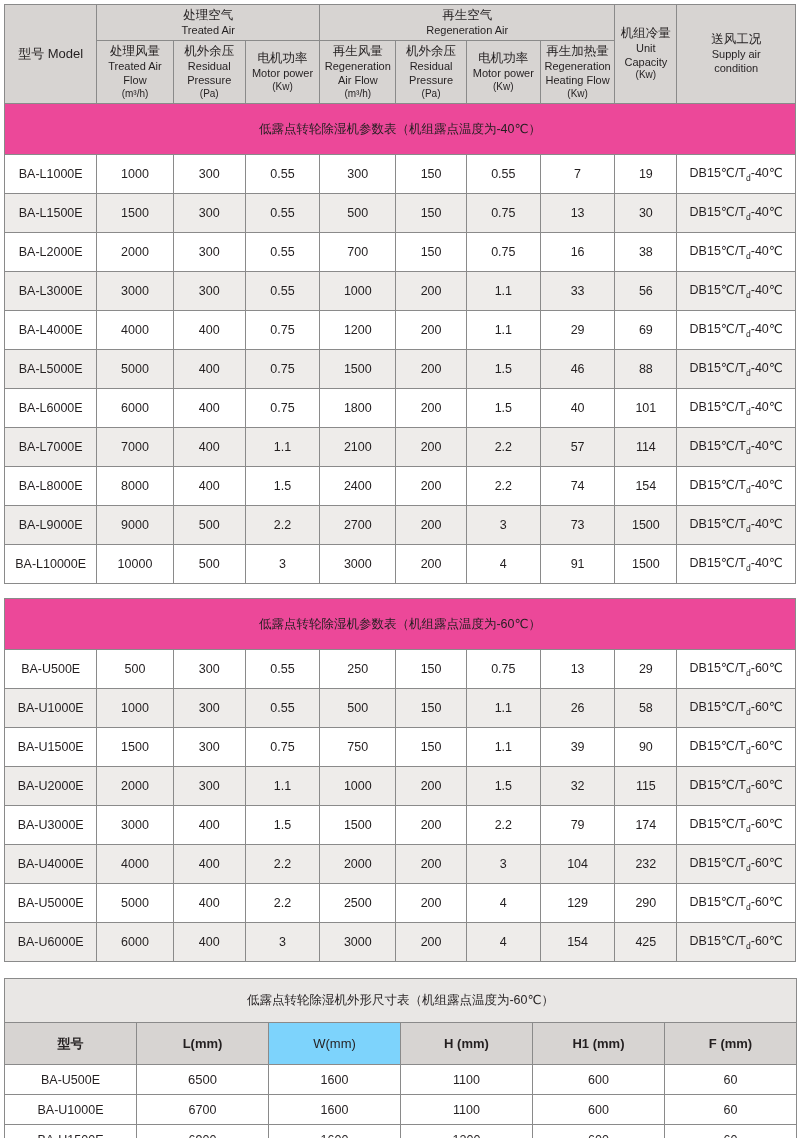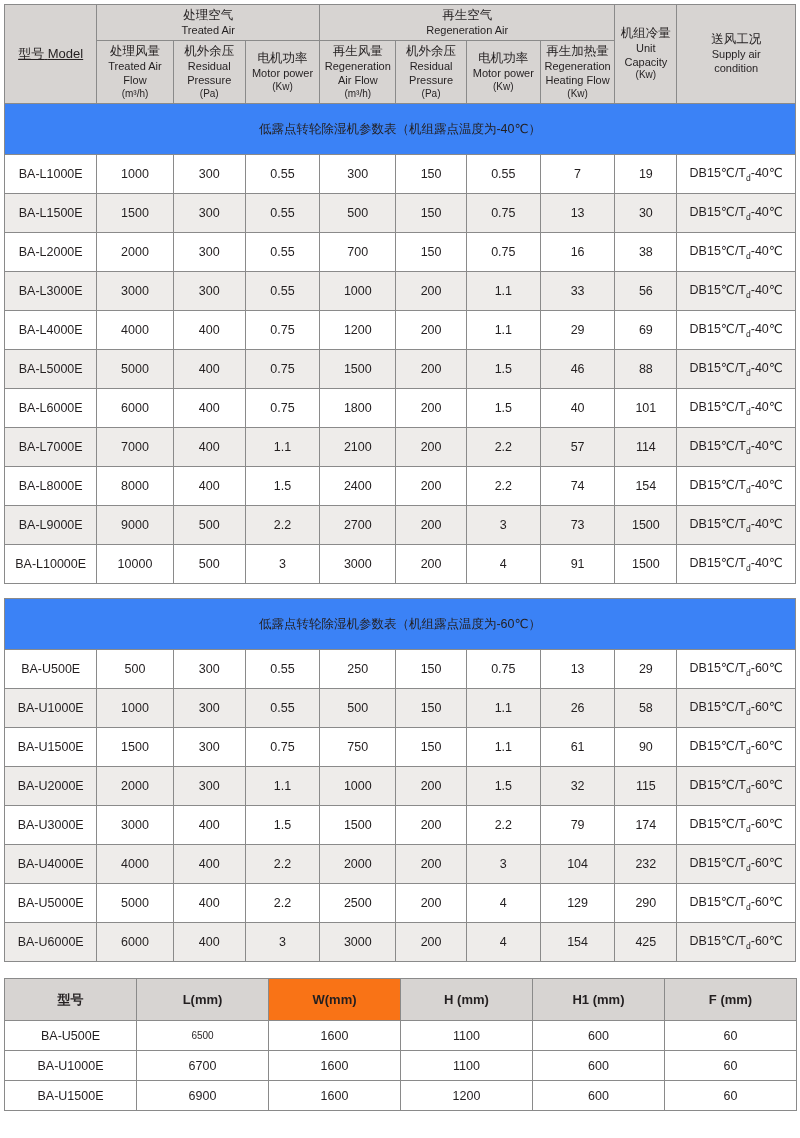--- a/index.html
+++ b/index.html
@@ -39,24 +39,23 @@
     font-size: 12px;
     line-height: 1.25;
     padding: 3px 2px;
   }
   .spec-table .hdr .cn { display:block; font-size: 12.5px; }
   .spec-table .hdr .en { display:block; font-size: 11px; }
   .spec-table .hdr .unit { display:block; font-size: 10px; }
   .spec-table .hdr-model {
     background: #d7d4d2;
     font-size: 13px;
-    text-decoration: underline;
   }
   .section-row td {
-    background: #3b82f6;
+    background: #ec4899;
     font-size: 12.5px;
     padding: 6px 2px;
   }
   .spec-table tbody td {
     height: 38px;
     font-size: 12.5px;
   }
   .spec-table tbody tr.alt td {
     background: #eeecea;
   }
@@ -335,21 +334,21 @@
           <td class="nowrap">DB15℃/T<span class="sub">d</span>-60℃</td>
         </tr>
         <tr>
           <td>BA-U1500E</td>
           <td>1500</td>
           <td>300</td>
           <td>0.75</td>
           <td>750</td>
           <td>150</td>
           <td>1.1</td>
-          <td>61</td>
+          <td>39</td>
           <td>90</td>
           <td class="nowrap">DB15℃/T<span class="sub">d</span>-60℃</td>
         </tr>
         <tr class="alt">
           <td>BA-U2000E</td>
           <td>2000</td>
           <td>300</td>
           <td>1.1</td>
           <td>1000</td>
           <td>200</td>
@@ -413,31 +412,34 @@
     <table class="dim-table">
       <colgroup>
         <col style="width:132px">
         <col style="width:132px">
         <col style="width:132px">
         <col style="width:132px">
         <col style="width:132px">
         <col style="width:132px">
       </colgroup>
       <tbody>
+        <tr class="title">
+          <td colspan="6">低露点转轮除湿机外形尺寸表（机组露点温度为-60℃）</td>
+        </tr>
       <tr>
             <td style="background: rgb(215, 212, 210); font-weight: bold; font-size: 13px; padding: 6px 2px;">型号</td>
             <td style="background: rgb(215, 212, 210); font-weight: bold; font-size: 13px; padding: 6px 18px;">L(mm)</td>
-            <td style="background: #f97316; font-weight: bold; font-size: 13px; padding: 6px 0;">W(mm)</td>
+            <td style="background: #7dd3fc; font-weight: normal; font-size: 13px; padding: 6px 0;">W(mm)</td>
             <td style="background: rgb(215, 212, 210); font-weight: bold; font-size: 13px; padding: 6px 2px;">H (mm)</td>
             <td style="background: rgb(215, 212, 210); font-weight: bold; font-size: 13px; padding: 4px 2px;">H1 (mm)</td>
             <td style="background: rgb(215, 212, 210); font-weight: bold; font-size: 13px; padding: 6px 2px;">F (mm)</td>
           </tr>
           <tr>
             <td style="height: 29px; font-size: 12.5px;">BA-U500E</td>
-            <td style="height: 29px; font-size: 10px;">6500</td>
+            <td style="height: 29px; font-size: 13px;">6500</td>
             <td style="height: 29px; font-size: 12.5px;">1600</td>
             <td style="height: 29px; font-size: 12.5px;">1100</td>
             <td style="height: 29px; font-size: 12.5px;">600</td>
             <td style="height: 29px; font-size: 12.5px;">60</td>
           </tr>
           <tr>
             <td style="height: 29px; font-size: 12.5px;">BA-U1000E</td>
             <td style="height: 29px; font-size: 12.5px;">6700</td>
             <td style="height: 29px; font-size: 12.5px;">1600</td>
             <td style="height: 29px; font-size: 12.5px;">1100</td>

